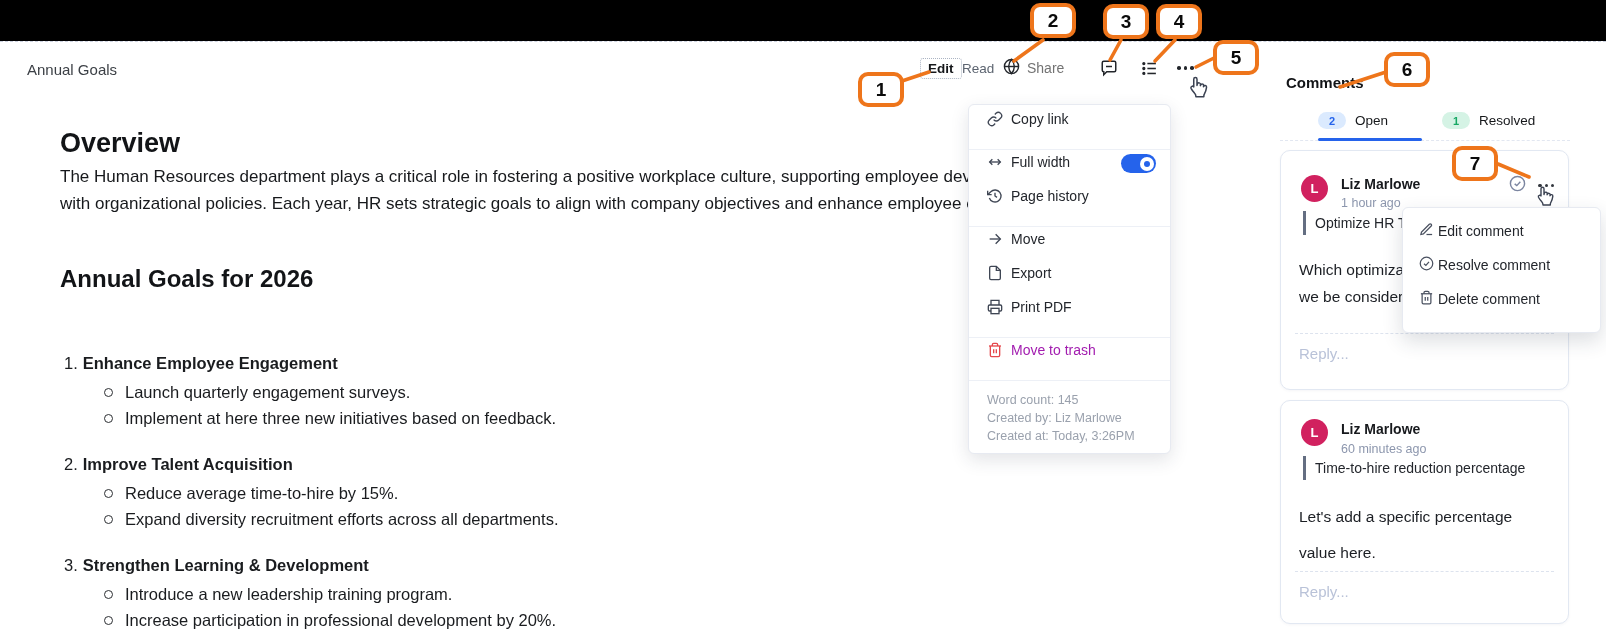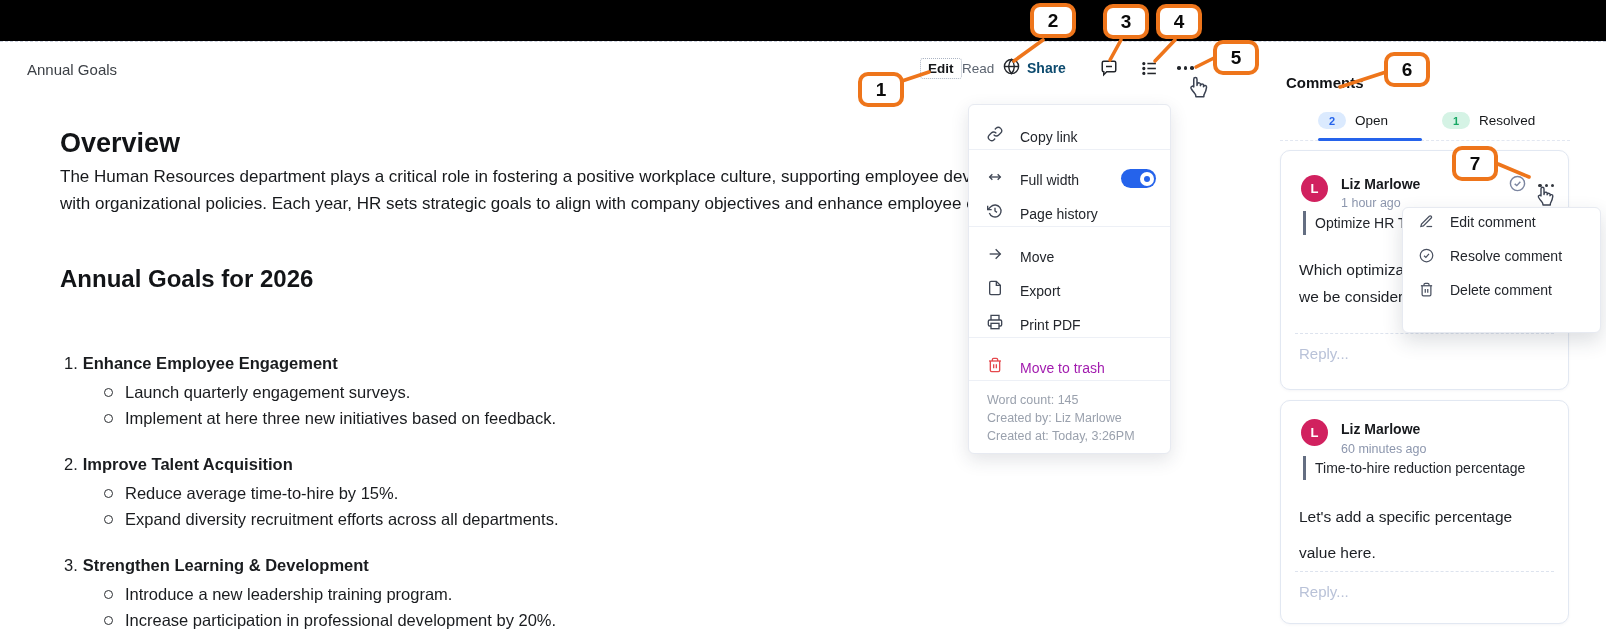--- a/index.html
+++ b/index.html
@@ -8,21 +8,21 @@
   
   .topbar{position:absolute;left:0;top:0;width:1606px;height:41px;background:#000;}
   .topbar-divider{position:absolute;left:0;top:41px;width:1606px;height:0;border-top:1px dashed #ccd2e0;}
   
   .breadcrumb{position:absolute;left:27px;top:61px;font-size:15px;color:#3c4046;}
   
   .tb{position:absolute;display:flex;align-items:center;cursor:default;}
   .edit-btn{left:920px;top:58px;padding:2px 7px;border:1px dotted #aab3c2;border-radius:3px;
             font-size:13.5px;font-weight:700;color:#15171a;}
   .read-btn{left:962px;top:61px;font-size:13.5px;color:#5c6470;}
-  .share-btn{left:1003px;top:58px;gap:7px;font-size:14px;font-weight:700;color:#0c4a6e;}
+  .share-btn{left:1003px;top:58px;gap:7px;font-size:14px;font-weight:400;color:#737373;}
   .icon-btn{color:#23262b;}
   .bubble-btn{left:1100px;top:59px;}
   .list-btn{left:1141px;top:60px;}
   .dots-btn{left:1177px;top:66px;gap:3px;}
   .dot{width:3.5px;height:3.5px;border-radius:50%;background:#23262b;display:inline-block;}
   
   .doc-h1{position:absolute;left:60px;top:128px;font-size:27px;font-weight:800;color:#121417;}
   .para{position:absolute;left:60px;top:163px;font-size:17px;color:#17191c;}
   .para-line{white-space:nowrap;overflow:hidden;max-width:1100px;line-height:27px;}
   .doc-h2{position:absolute;left:60px;top:265px;font-size:24px;font-weight:800;color:#121417;}
@@ -32,21 +32,21 @@
   .goal-title .num{margin-right:5px;}
   .goal-title b{font-weight:700;}
   .goal-title b.annotated{border-bottom:2.5px solid #b39c10;padding-bottom:1px;}
   .goal-item{line-height:26px;padding-left:40px;display:flex;align-items:center;}
   .o{width:7px;height:7px;border:1.6px solid #2c2f33;border-radius:50%;display:inline-block;
      margin-right:12px;flex:none;}
   
   .page-menu{position:absolute;left:968px;top:104px;width:201px;background:#fff;z-index:20;
              border:1px solid #e7eaf1;border-radius:6px;box-shadow:0 6px 18px rgba(40,50,70,.13);
              padding:6px 0 8px 0;font-size:14px;color:#23262c;}
-  .pm-item{height:34px;display:flex;align-items:flex-end;padding:0 14px 0 18px;gap:17px;cursor:default;}
+  .pm-item{height:34px;display:flex;align-items:flex-start;padding:0 14px 0 18px;gap:8px;cursor:default;}
   .pm-item svg{flex:none;}
   .pm-divider{border-top:1px solid #edf0f6;margin:4px 0;}
   .pm-danger{color:#a21caf;}
   .pm-footer{padding:6px 18px 0 18px;font-size:12.5px;color:#9aa1ad;line-height:18px;}
   .toggle{margin-left:auto;width:35px;height:19px;border-radius:10px;background:#2563eb;position:relative;}
   .toggle .knob{position:absolute;right:2.5px;top:2.5px;width:14px;height:14px;border-radius:50%;
                 background:#fff;}
   .toggle .knob::after{content:"";position:absolute;left:4px;top:4px;width:6px;height:6px;
                 border-radius:50%;background:#2563eb;}
   
@@ -73,21 +73,21 @@
   .quote{position:absolute;left:22px;border-left:3px solid #646e82;padding:4px 0 4px 9px;
          font-size:14px;color:#23262c;white-space:nowrap;overflow:hidden;max-width:232px;}
   .c-line{position:absolute;left:18px;font-size:15.5px;color:#1c1f24;line-height:27px;white-space:nowrap;
           overflow:hidden;max-width:250px;}
   .c-divider{position:absolute;left:14px;right:14px;border-top:1px dashed #dde3ee;}
   .c-reply{position:absolute;left:18px;font-size:15px;color:#b9c2d8;}
   
   .ctx-menu{position:absolute;left:1402px;top:207px;width:197px;height:112px;background:#fff;z-index:30;
             border:1px solid #e7eaf1;border-radius:6px;box-shadow:0 8px 20px rgba(40,50,70,.16);
             padding:6px 0;font-size:14px;color:#23262c;}
-  .ctx-item{height:34px;display:flex;align-items:flex-start;padding:0 12px 0 16px;gap:16px;cursor:default;}
+  .ctx-item{height:34px;display:flex;align-items:center;padding:0 12px 0 16px;gap:4px;cursor:default;}
   .ctx-item svg{color:#4a5160;flex:none;}
   
   .callout{position:absolute;width:38px;height:27px;background:#fff;border:4px solid #ee751b;
            border-radius:10px;z-index:50;display:flex;align-items:center;justify-content:center;
            font-size:19px;font-weight:800;color:#0b0b0b;}
   .lines-svg{position:absolute;left:0;top:0;z-index:49;pointer-events:none;}
   .cursor{position:absolute;z-index:55;pointer-events:none;}
 </style>
 </head>
 <body>

